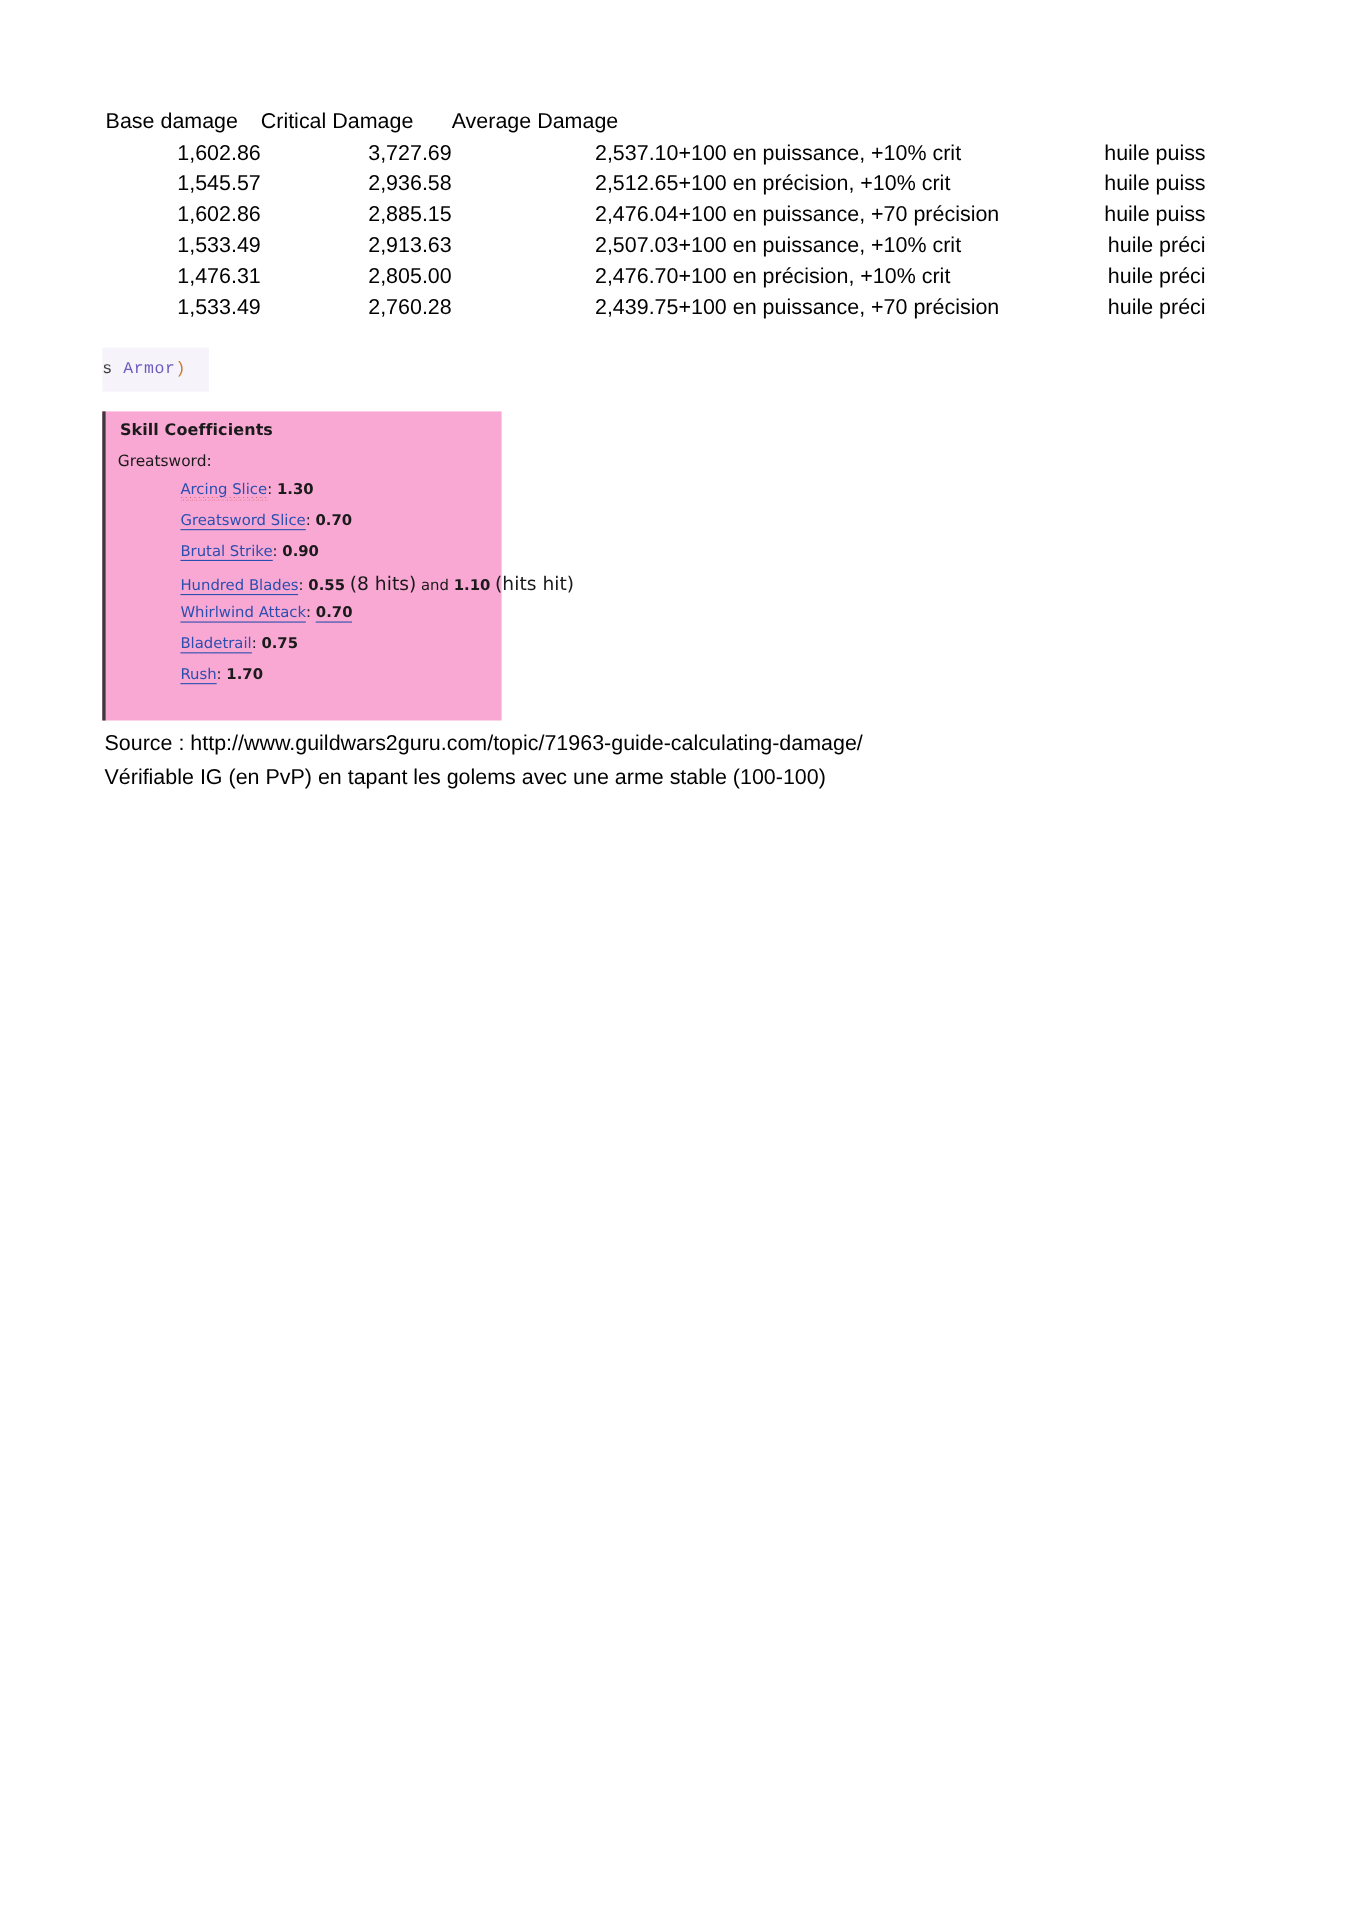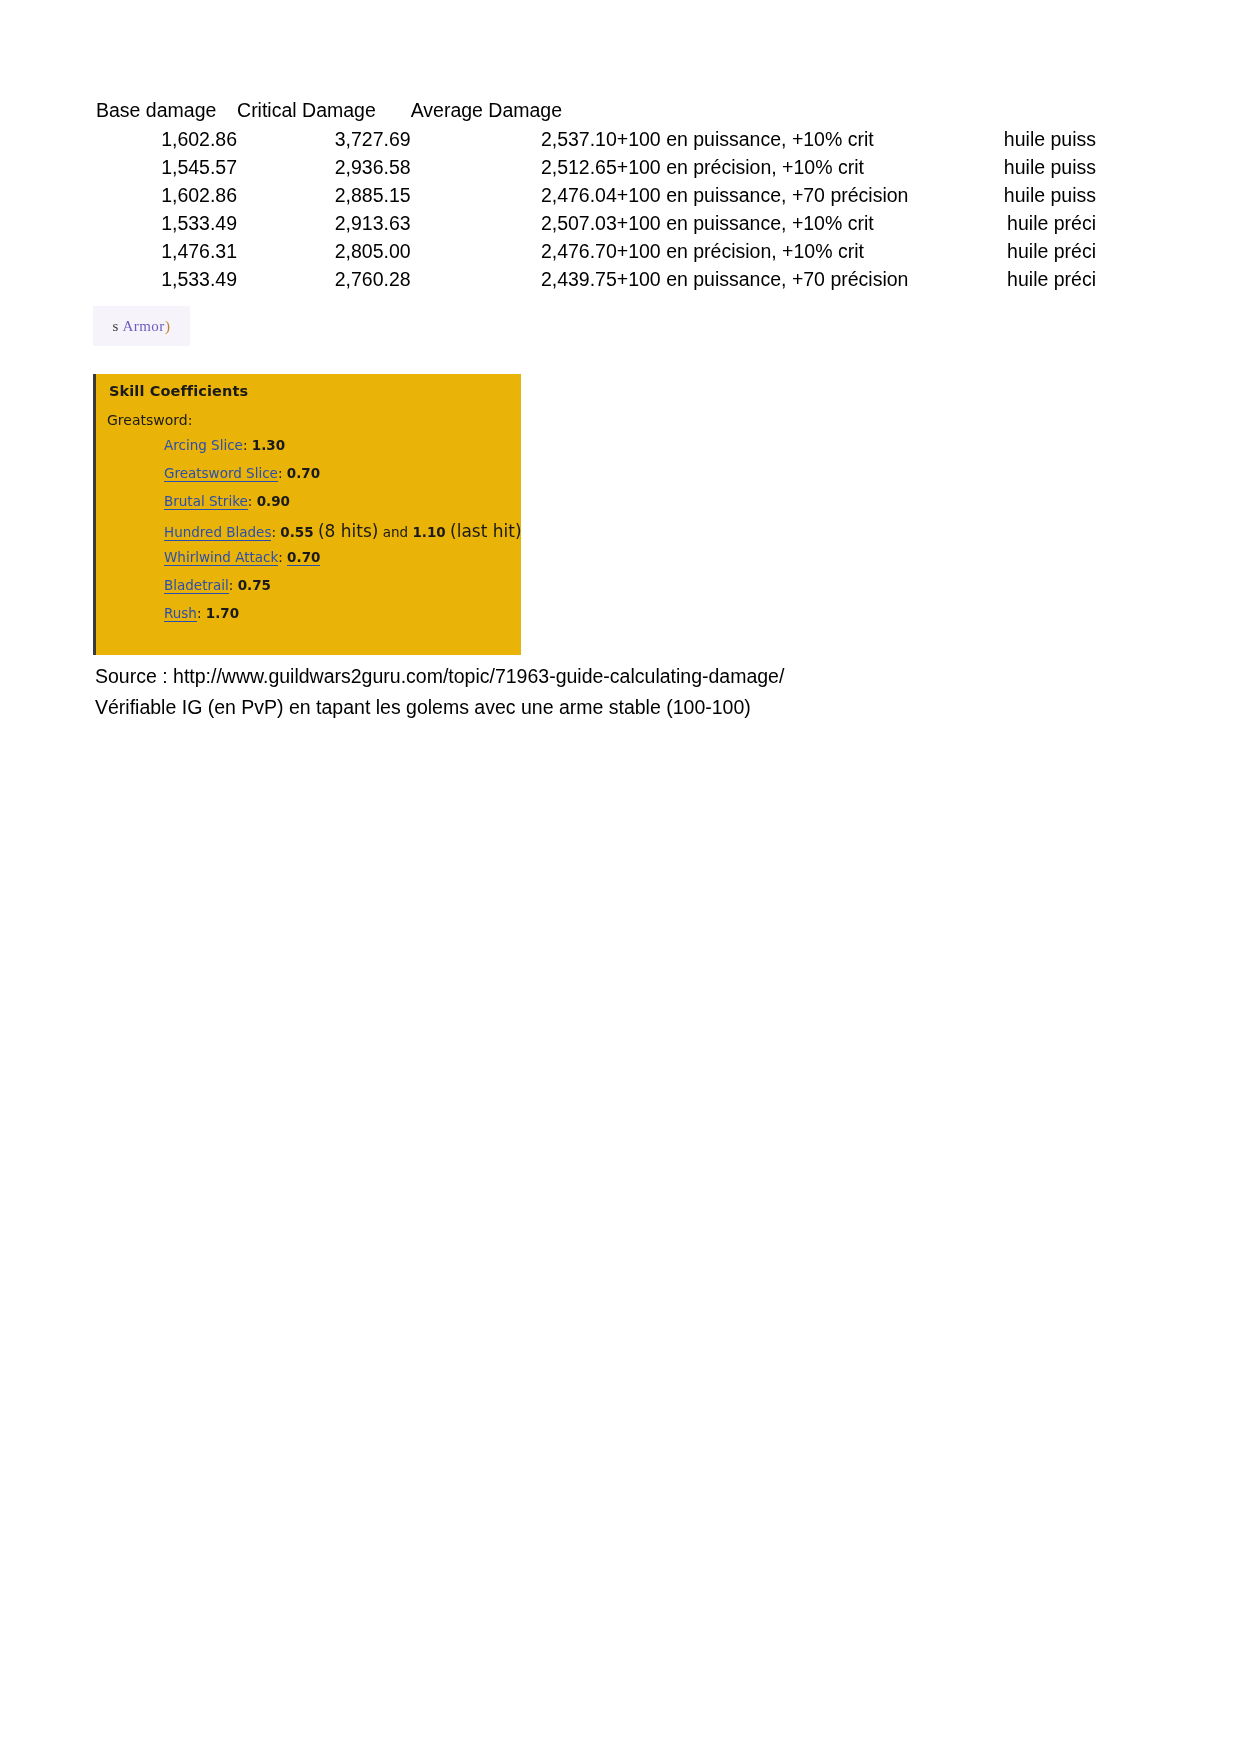--- a/index.html
+++ b/index.html
@@ -74,43 +74,42 @@
     padding-left: 16px;
   }
   .hdr-base { padding-left: 0px; }
   .hdr-crit { padding-left: 27px; }
   .hdr-avg  { padding-left: 42px; }
 
   
   .code-fragment {
     position: absolute;
     left: 93px;
-    top: 306px;
+    top: 316px;
     width: 97px;
     height: 40px;
     background: #f6f4fa;
-    font-family: Liberation Serif, serif;
+    font-family: Liberation Mono, monospace;
     font-size: 15px;
     line-height: 40px;
     white-space: pre;
     letter-spacing: 0.5px;
-    text-align: center;
   }
   .code-fragment .tok-plain  { color: #3b3b3b; }
   .code-fragment .tok-ident  { color: #6f5bbf; }
   .code-fragment .tok-paren  { color: #c87a30; }
 
   
   .skills-box {
     position: absolute;
     left: 93px;
     top: 374px;
-    width: 428px;
+    width: 363px;
     height: 281px;
-    background: #eab308;
+    background: #f9a8d4;
     border-left: 3px solid #3a3a3a;
     box-sizing: border-box;
     font-family: "DejaVu Sans", sans-serif;
     color: #1a1a1a;
   }
   .skills-title {
     position: absolute;
     left: 13px;
     top: 9px;
     font-size: 14.5px;
@@ -238,21 +237,21 @@
     <div class="skills-weapon">Greatsword:</div>
 
     <div class="skill-list">
       <div class="skill-row"><span class="skill-link misspelled">Arcing Slice</span><span class="skill-sep">: </span><span class="skill-val">1.30</span></div>
 
 
       <div class="skill-row"><span class="skill-link">Greatsword Slice</span><span class="skill-sep">: </span><span class="skill-val">0.70</span></div>
 
       <div class="skill-row"><span class="skill-link">Brutal Strike</span><span class="skill-sep">: </span><span class="skill-val">0.90</span></div>
 
-      <div class="skill-row"><span class="skill-link">Hundred Blades</span><span class="skill-sep">: </span><span class="skill-val">0.55</span>&nbsp;<span class="skill-note">(8 hits)</span>&nbsp;<span>and</span>&nbsp;<span class="skill-val">1.10</span>&nbsp;<span class="skill-note">(last hit)</span></div>
+      <div class="skill-row"><span class="skill-link">Hundred Blades</span><span class="skill-sep">: </span><span class="skill-val">0.55</span>&nbsp;<span class="skill-note">(8 hits)</span>&nbsp;<span>and</span>&nbsp;<span class="skill-val">1.10</span>&nbsp;<span class="skill-note">(hits hit)</span></div>
 
       <div class="skill-row"><span class="skill-link">Whirlwind Attack</span><span class="skill-sep">: </span><span class="skill-val underlined">0.70</span></div>
 
       <div class="skill-row"><span class="skill-link">Bladetrail</span><span class="skill-sep">: </span><span class="skill-val">0.75</span></div>
 
       <div class="skill-row"><span class="skill-link">Rush</span><span class="skill-sep">: </span><span class="skill-val">1.70</span></div>
     </div>
   </div>
 
   <div class="source-block">

